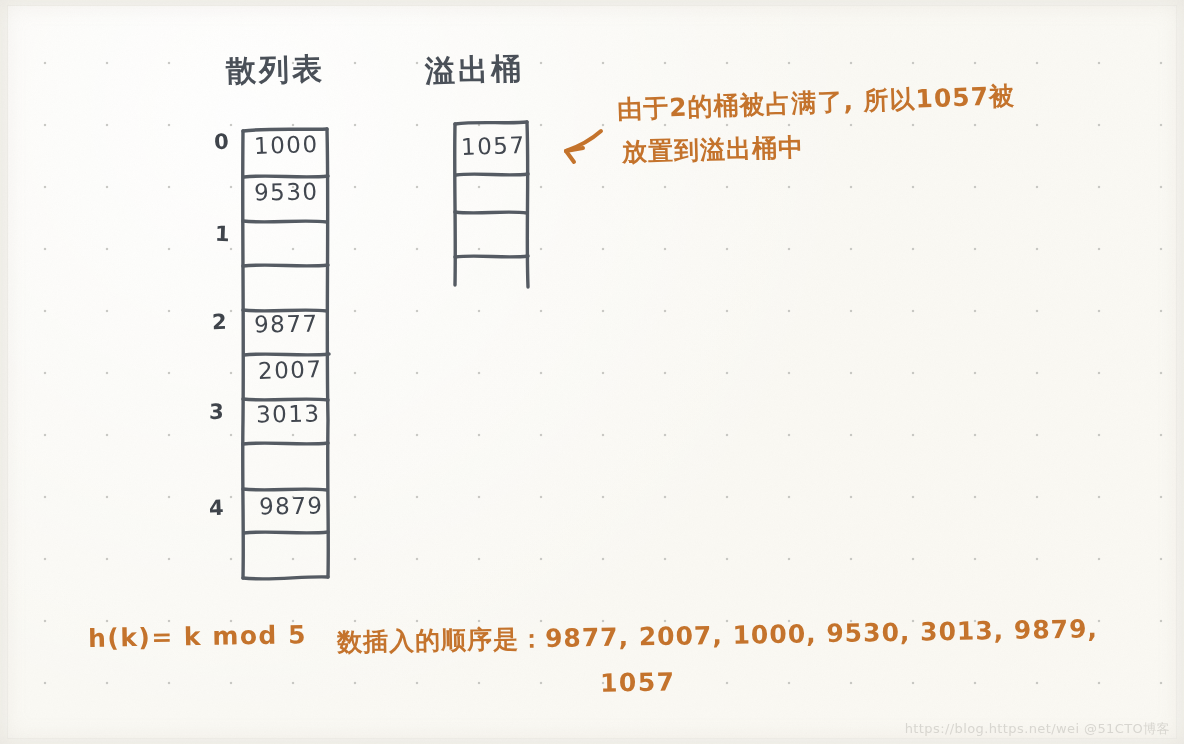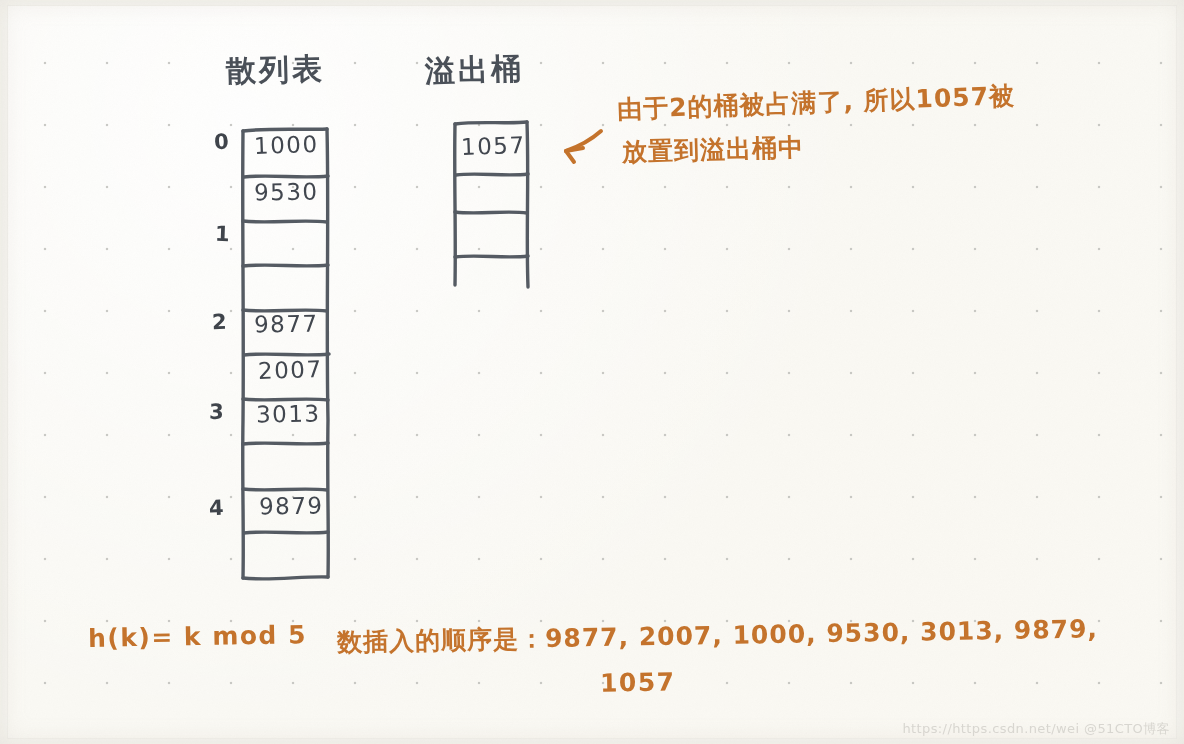--- a/index.html
+++ b/index.html
@@ -206,14 +206,14 @@
     <div class="note note-cjk" style="left:617px; top:86px; transform:rotate(-2deg);">由于2的桶被占满了, 所以1057被</div>
     <div class="note note-cjk" style="left:622px; top:133px; transform:rotate(-1.5deg);">放置到溢出桶中</div>
 
     <div class="note note-mono" style="left:88px; top:622px; transform:rotate(-1deg);">h(k)= k mod 5</div>
     <div class="note note-cjk" style="left:337px; top:619px; transform:rotate(-1deg);">数插入的顺序是：9877, 2007, 1000, 9530, 3013, 9879,</div>
     <div class="note note-mono" style="left:600px; top:668px; transform:rotate(-1deg);">1057</div>
   </div>
 
   <div id="edge"></div>
 
-  <div id="watermark">https://https.csdn.net/wei  @51CTO博客</div>
+  <div id="watermark">https://blog.https.net/wei  @51CTO博客</div>
 </div>
 
 </body></html>

